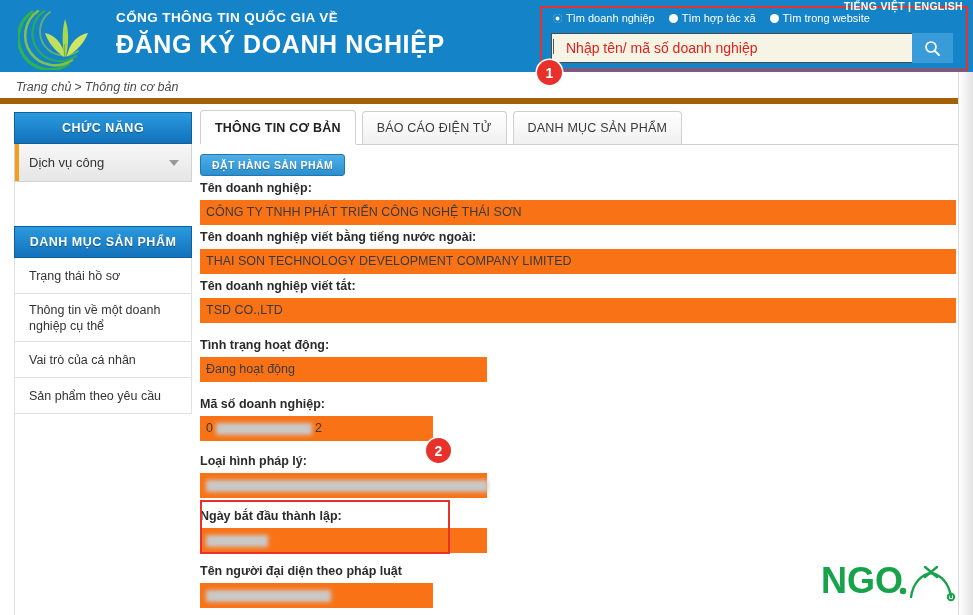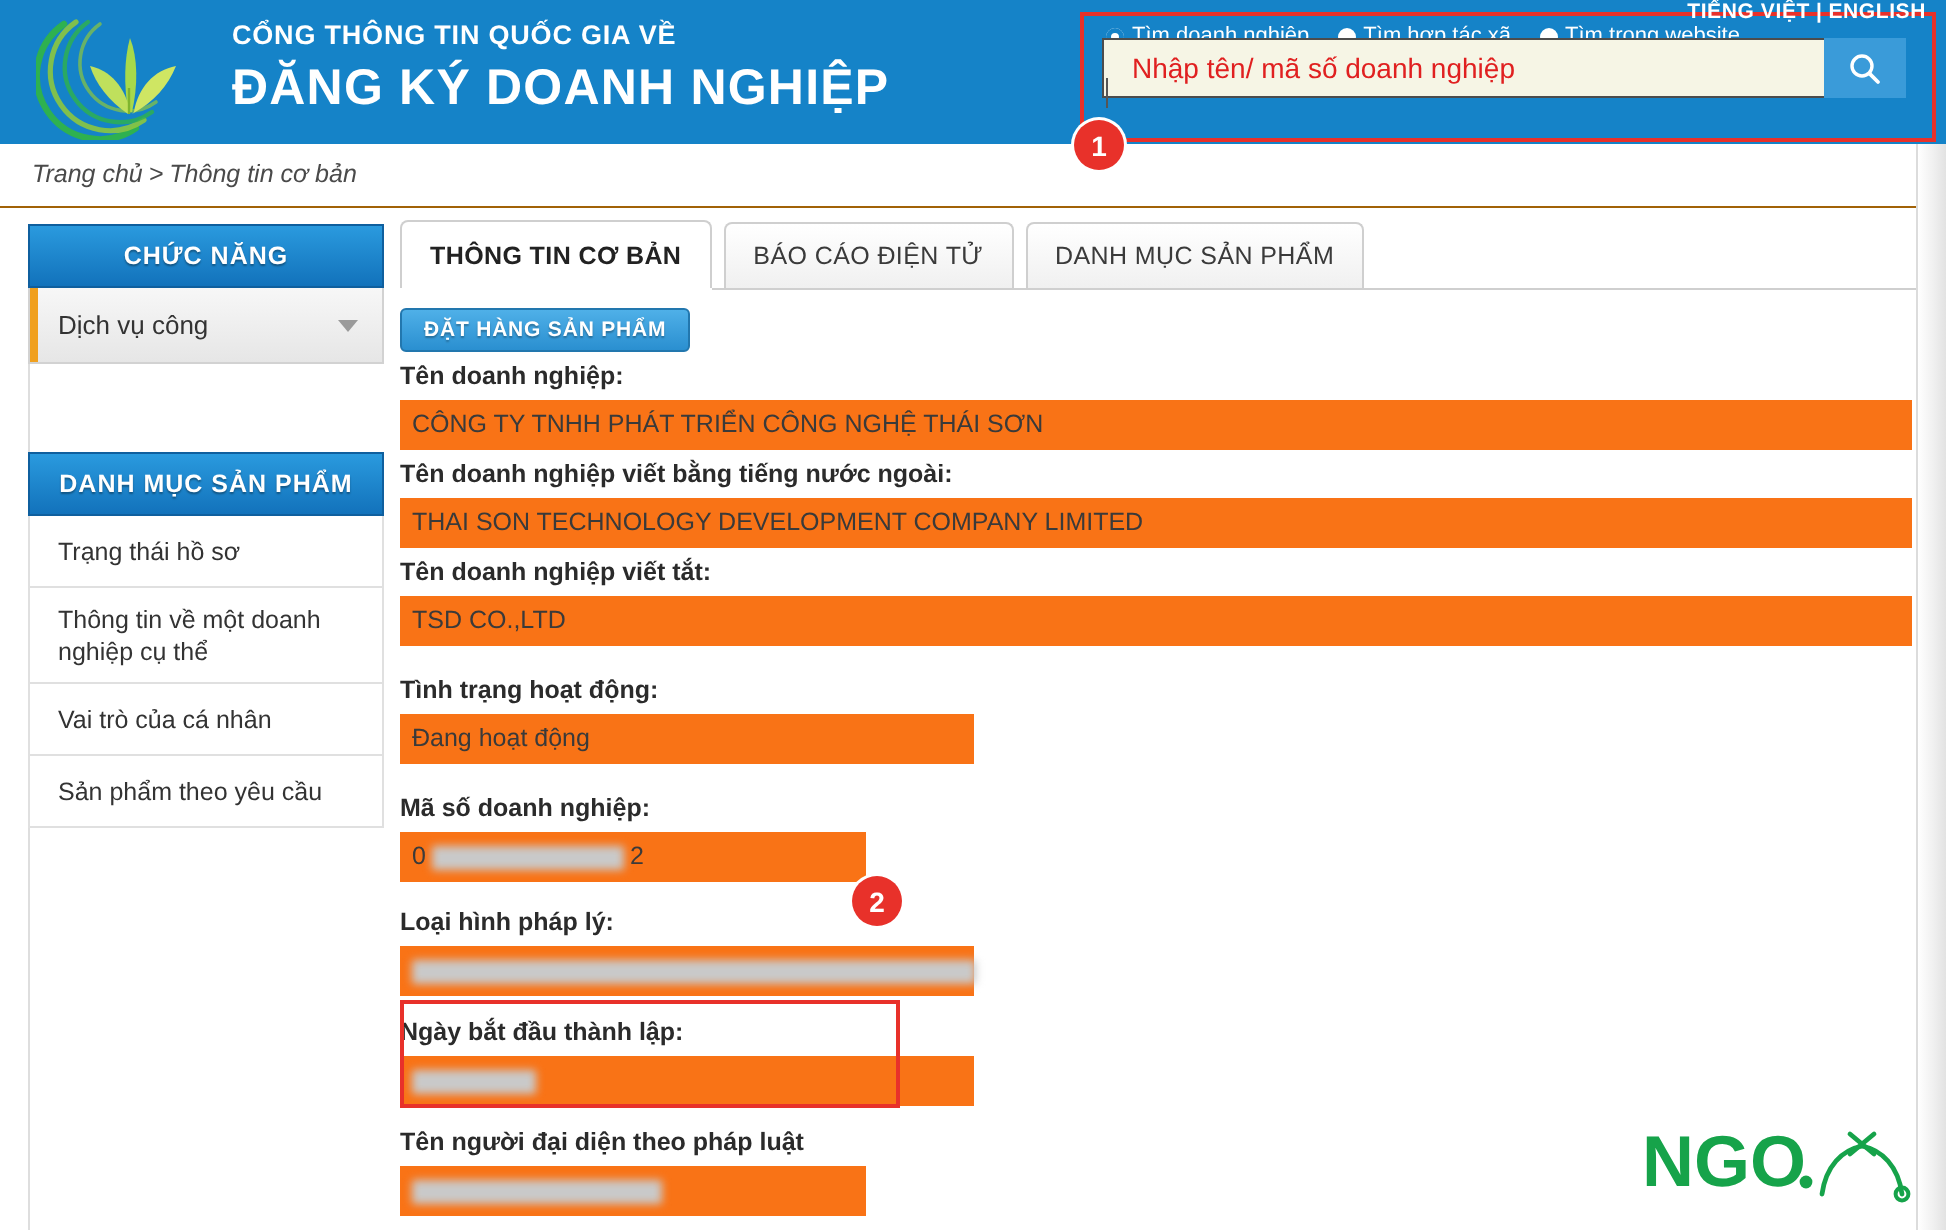--- a/index.html
+++ b/index.html
@@ -95,21 +95,21 @@
     position: relative;
   }
   .radio-dot.checked {
     background: #ffffff;
     box-shadow: inset 0 0 0 2.5px #1583c8;
   }
   .radio-label { line-height: 11px; }
 
   .search-row {
     position: absolute;
-    left: 8px; top: 10px;
+    left: 8px; top: 24px;
     display: flex;
     width: 402px;
     height: 30px;
   }
   .search-input {
     flex: 1 1 auto;
     height: 30px;
     background: #f6f5e5;
     border: 1px solid #4c4c4c;
     border-right: none;
@@ -164,21 +164,21 @@
   }
   #badge-1 { left: 537px; top: 60px; }
   #badge-2 { left: 426px; top: 438px; }
 
   
   .breadcrumb-bar {
     position: relative;
     width: 973px;
     height: 32px;
     background: #ffffff;
-    border-bottom: 1px solid #a16207;
+    border-bottom: 6px solid #a16207;
   }
   .breadcrumb {
     position: absolute;
     left: 16px; top: 8px;
     font-size: 12.5px;
     font-style: italic;
     color: #4a4a4a;
     white-space: nowrap;
   }
   .breadcrumb .crumb-sep { margin: 0 3px; }

